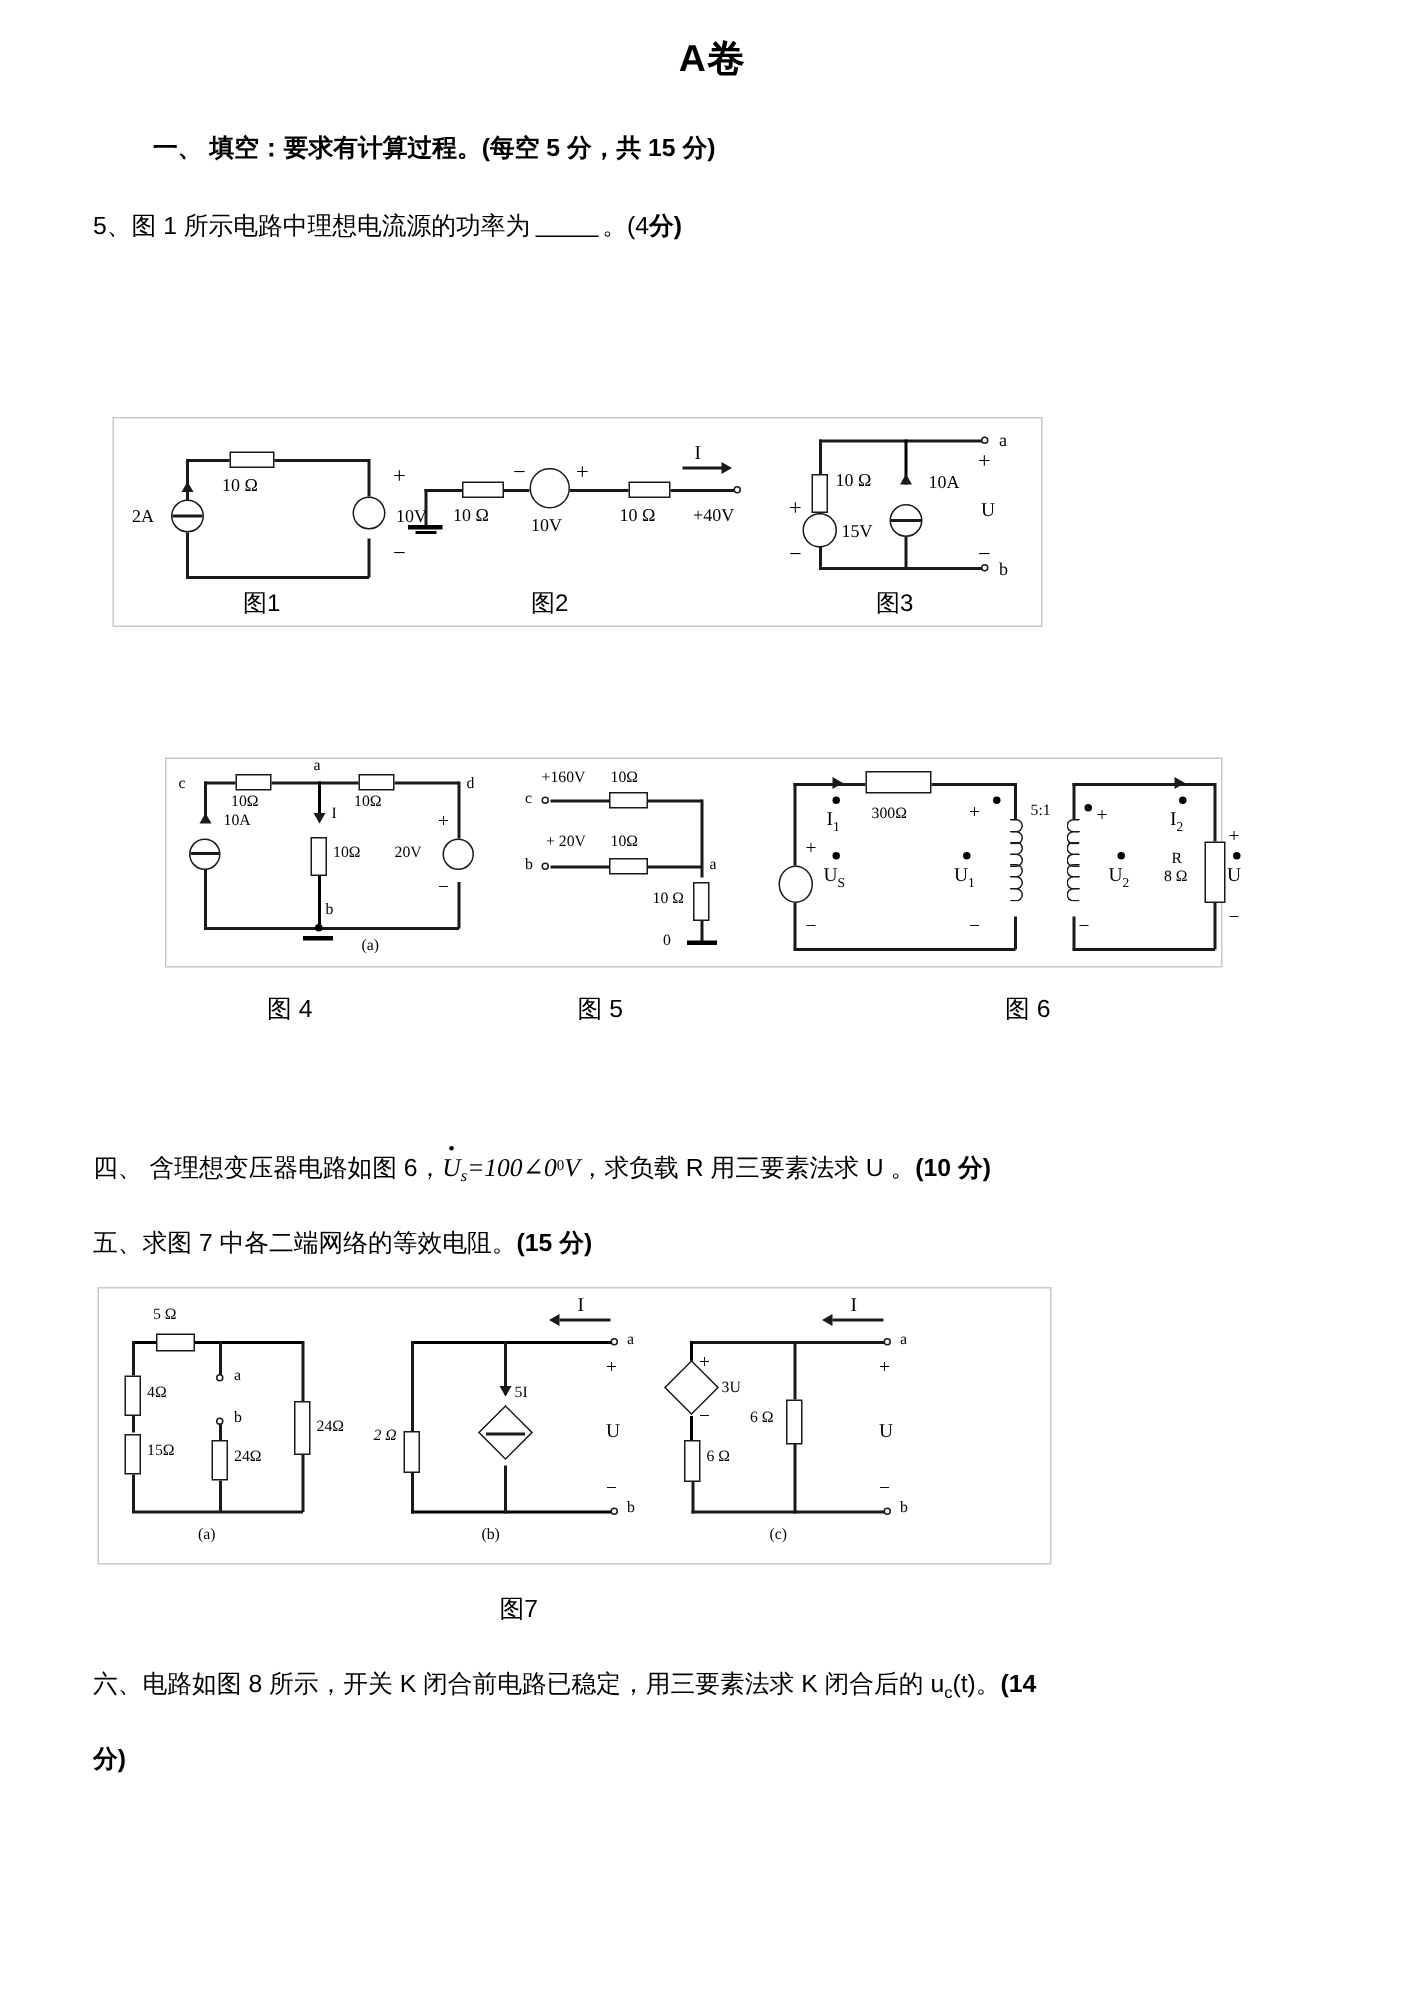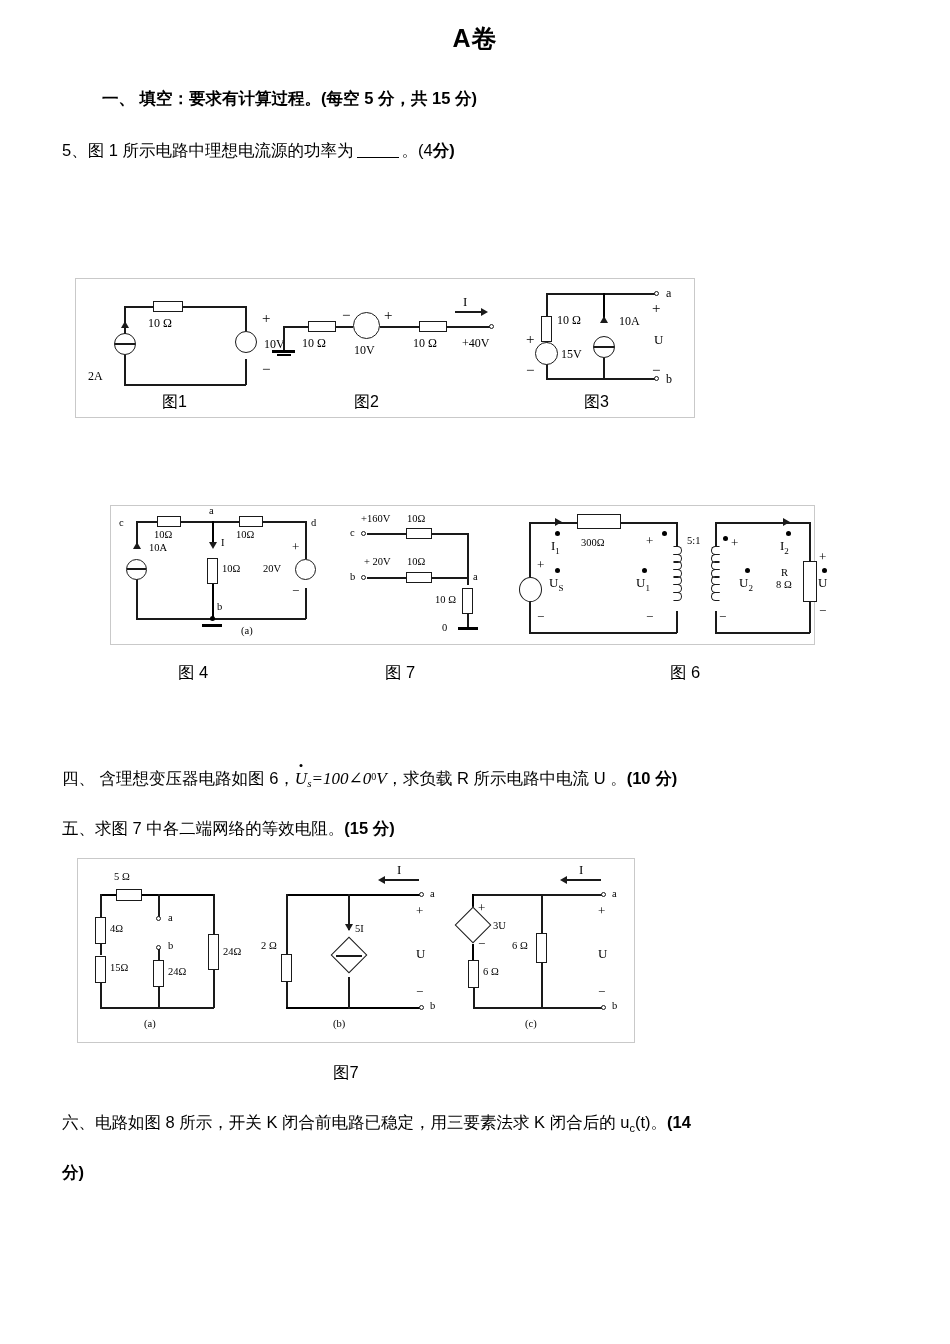--- a/index.html
+++ b/index.html
@@ -232,21 +232,21 @@
       <div class="w wv" style="left:169px; top:27px; height:25px;"></div>
       <div class="w wv" style="left:169px; top:80px; height:26px;"></div>
 
       <div class="res-h" style="left:77px; top:22px; width:30px;"></div>
       <div class="lbl" style="left:72px; top:38px;">10 Ω</div>
 
       <div class="src" style="left:38px; top:54px; width:22px; height:22px;"></div>
       <div class="src-bar" style="left:39px; top:64px; width:20px;"></div>
       <div class="arr-u" style="left:45px; top:42px;"></div>
       <div class="w wv" style="left:48px; top:46px; height:9px;"></div>
-      <div class="lbl" style="left:12px; top:59px;margin-top:32px;">2A</div>
+      <div class="lbl" style="left:12px; top:59px;">2A</div>
 
       <div class="src" style="left:159px; top:52px; width:22px; height:22px;"></div>
       <div class="lbl" style="left:188px; top:59px;">10V</div>
       <div class="pm" style="left:186px; top:32px;">+</div>
       <div class="pm" style="left:186px; top:83px;">−</div>
       <div class="figcap" style="left:86px; top:113px;">图1</div>
     </div>
 
     <div class="cir">
       <div class="w wh" style="left:207px; top:47px; width:70px;"></div>
@@ -439,33 +439,33 @@
       <div class="lbl lbl-s" style="left:670px; top:62px;">R</div>
       <div class="lbl lbl-s" style="left:665px; top:74px;">8 Ω</div>
       <div class="pm" style="left:708px; top:44px; font-size:13px;">+</div>
       <div class="pm" style="left:708px; top:98px; font-size:13px;">−</div>
       <div class="dotn" style="left:711px; top:62px;"></div>
       <div class="lbl" style="left:707px; top:70px; font-size:13px;">U</div>
     </div>
   </div>
 
   <div class="figcap-row" style="left:178px; top:662px;">图 4</div>
-  <div class="figcap-row" style="left:385px; top:662px;">图 7</div>
+  <div class="figcap-row" style="left:385px; top:662px;">图 5</div>
   <div class="figcap-row" style="left:670px; top:662px;">图 6</div>
 
 
   <div class="para" style="left:62px; top:768px;">
-    <span>四、 含理想变压器电路如图 6，</span><span class="fml"><span class="dotv">U</span><span class="sm">s</span><span>=100∠0</span><span class="sup0">0</span><span>V</span></span><span>，求负载 R 所示电路中电流 U 。</span><span class="b">(10 分)</span>
+    <span>四、 含理想变压器电路如图 6，</span><span class="fml"><span class="dotv">U</span><span class="sm">s</span><span>=100∠0</span><span class="sup0">0</span><span>V</span></span><span>，求负载 R 用三要素法求 U 。</span><span class="b">(10 分)</span>
   </div>
 
   <div class="para" style="left:62px; top:818px;">
     <span>五、求图 7 中各二端网络的等效电阻。</span><span class="b">(15 分)</span>
   </div>
 
-  <div class="figbox" style="left:65px; top:858px; width:558px; height:185px;margin-left:12px;">
+  <div class="figbox" style="left:65px; top:858px; width:636px; height:185px;">
 
     <div class="cir">
       <div class="w wh wb" style="left:22px; top:35px; width:114px; height:2px;"></div>
       <div class="w wv" style="left:22px; top:35px; height:25px;"></div>
       <div class="w wv" style="left:22px; top:84px; height:12px;"></div>
       <div class="w wv" style="left:22px; top:123px; height:26px;"></div>
       <div class="w wh" style="left:22px; top:148px; width:114px;"></div>
       <div class="w wv" style="left:135px; top:35px; height:41px;"></div>
       <div class="w wv" style="left:135px; top:110px; height:39px;"></div>
 
@@ -493,21 +493,21 @@
       <div class="lbl lbl-s" style="left:66px; top:160px;">(a)</div>
     </div>
 
     <div class="cir">
       <div class="w wh wb" style="left:208px; top:35px; width:135px; height:2px;"></div>
       <div class="w wv" style="left:208px; top:35px; height:62px;"></div>
       <div class="w wv" style="left:208px; top:122px; height:28px;"></div>
       <div class="w wh wb" style="left:208px; top:148px; width:135px; height:2px;"></div>
 
       <div class="res-v" style="left:203px; top:95px; height:28px;"></div>
-      <div class="lbl lbl-s" style="left:183px; top:82px;">2 Ω</div>
+      <div class="lbl lbl-s" style="left:183px; top:94px;font-style:italic;">2 Ω</div>
 
       <div class="w wv" style="left:270px; top:35px; height:36px;"></div>
       <div class="arr-d" style="left:267px; top:65px;"></div>
       <div class="lbl lbl-s" style="left:277px; top:65px;">5I</div>
       <div class="dia" style="left:258px; top:83px; width:26px; height:26px;"></div>
       <div class="src-bar" style="left:258px; top:96px; width:26px;"></div>
       <div class="w wv" style="left:270px; top:118px; height:32px;"></div>
 
       <div class="node" style="left:341px; top:33px;"></div>
       <div class="lbl lbl-s" style="left:352px; top:30px;">a</div>

